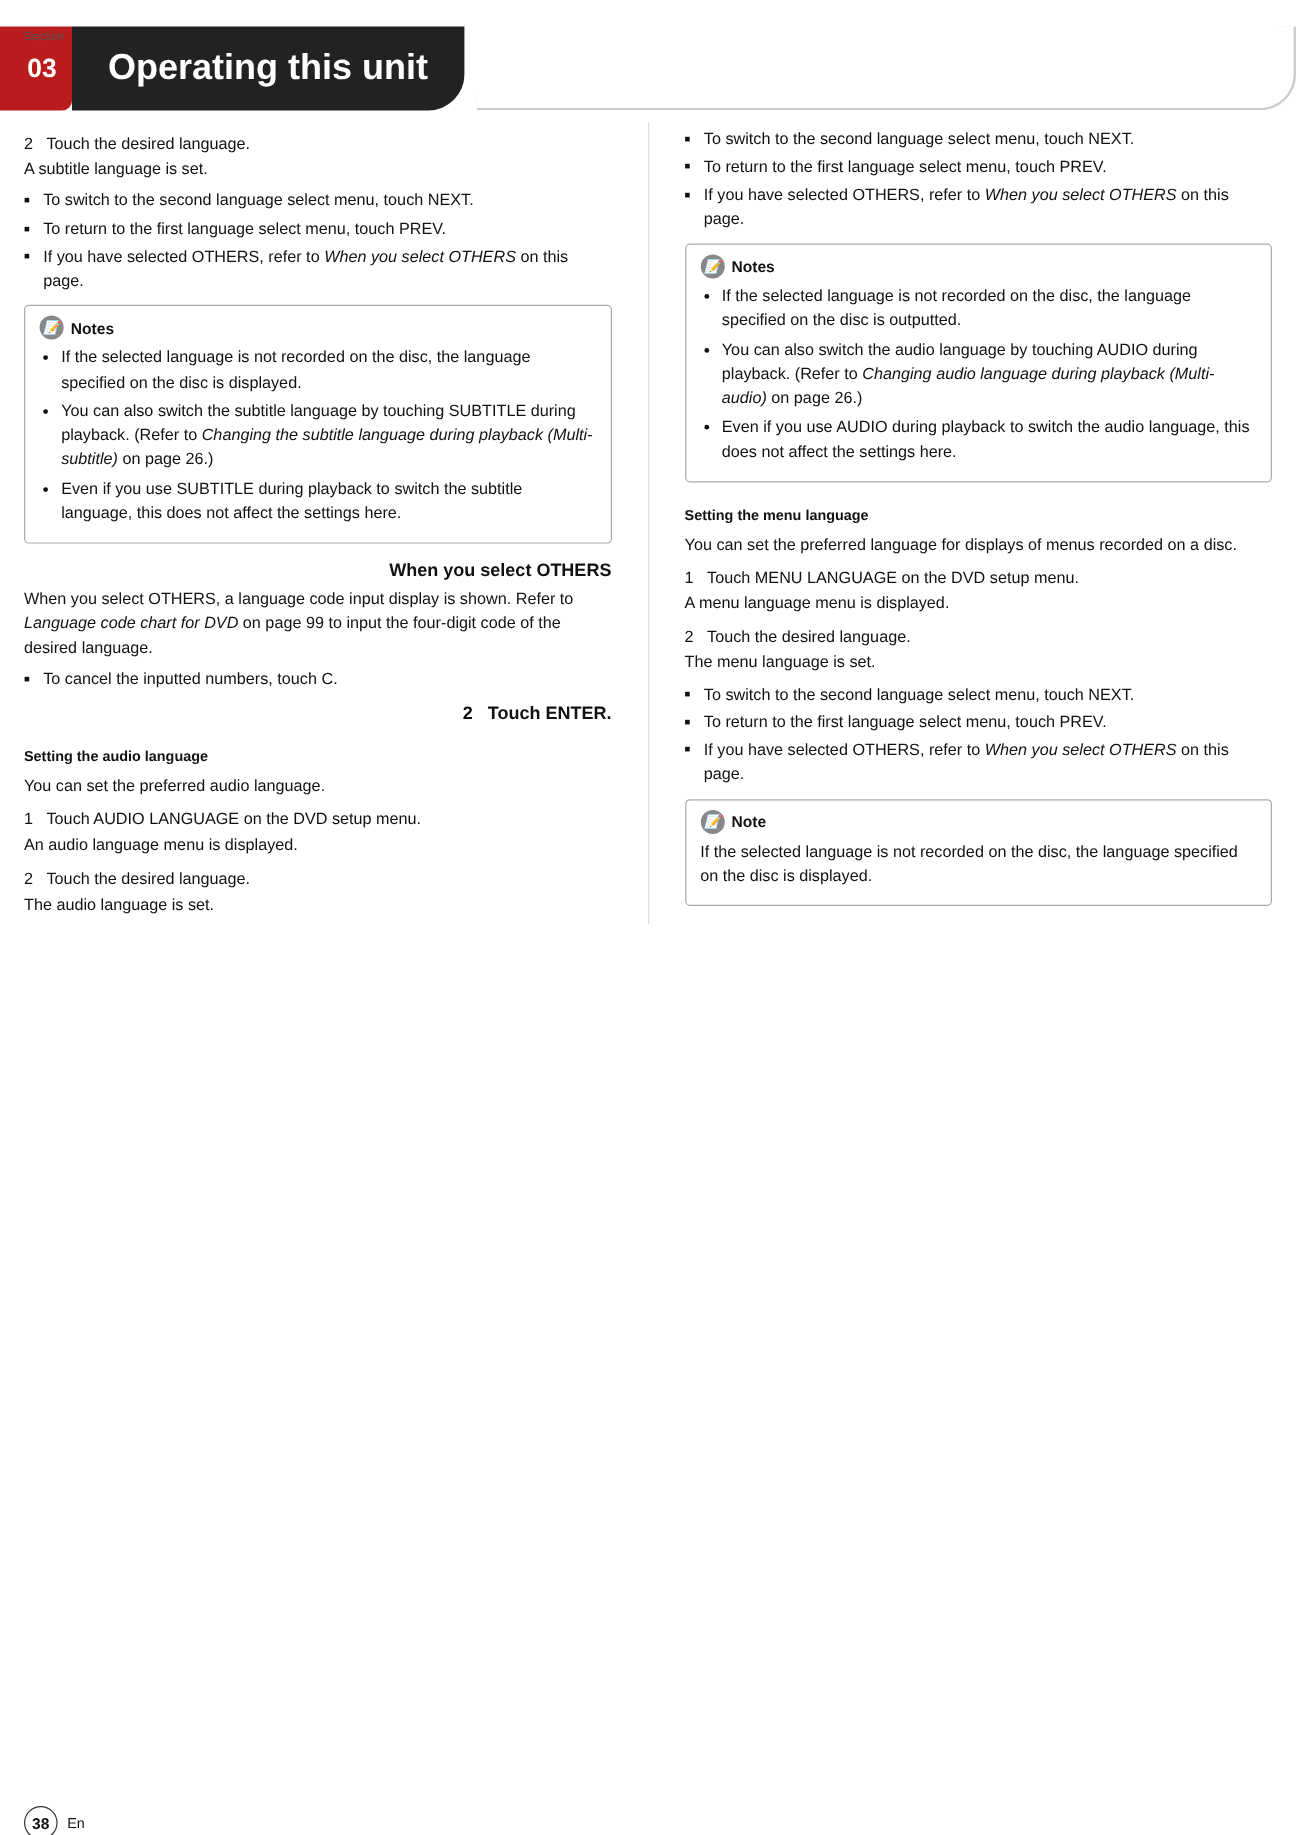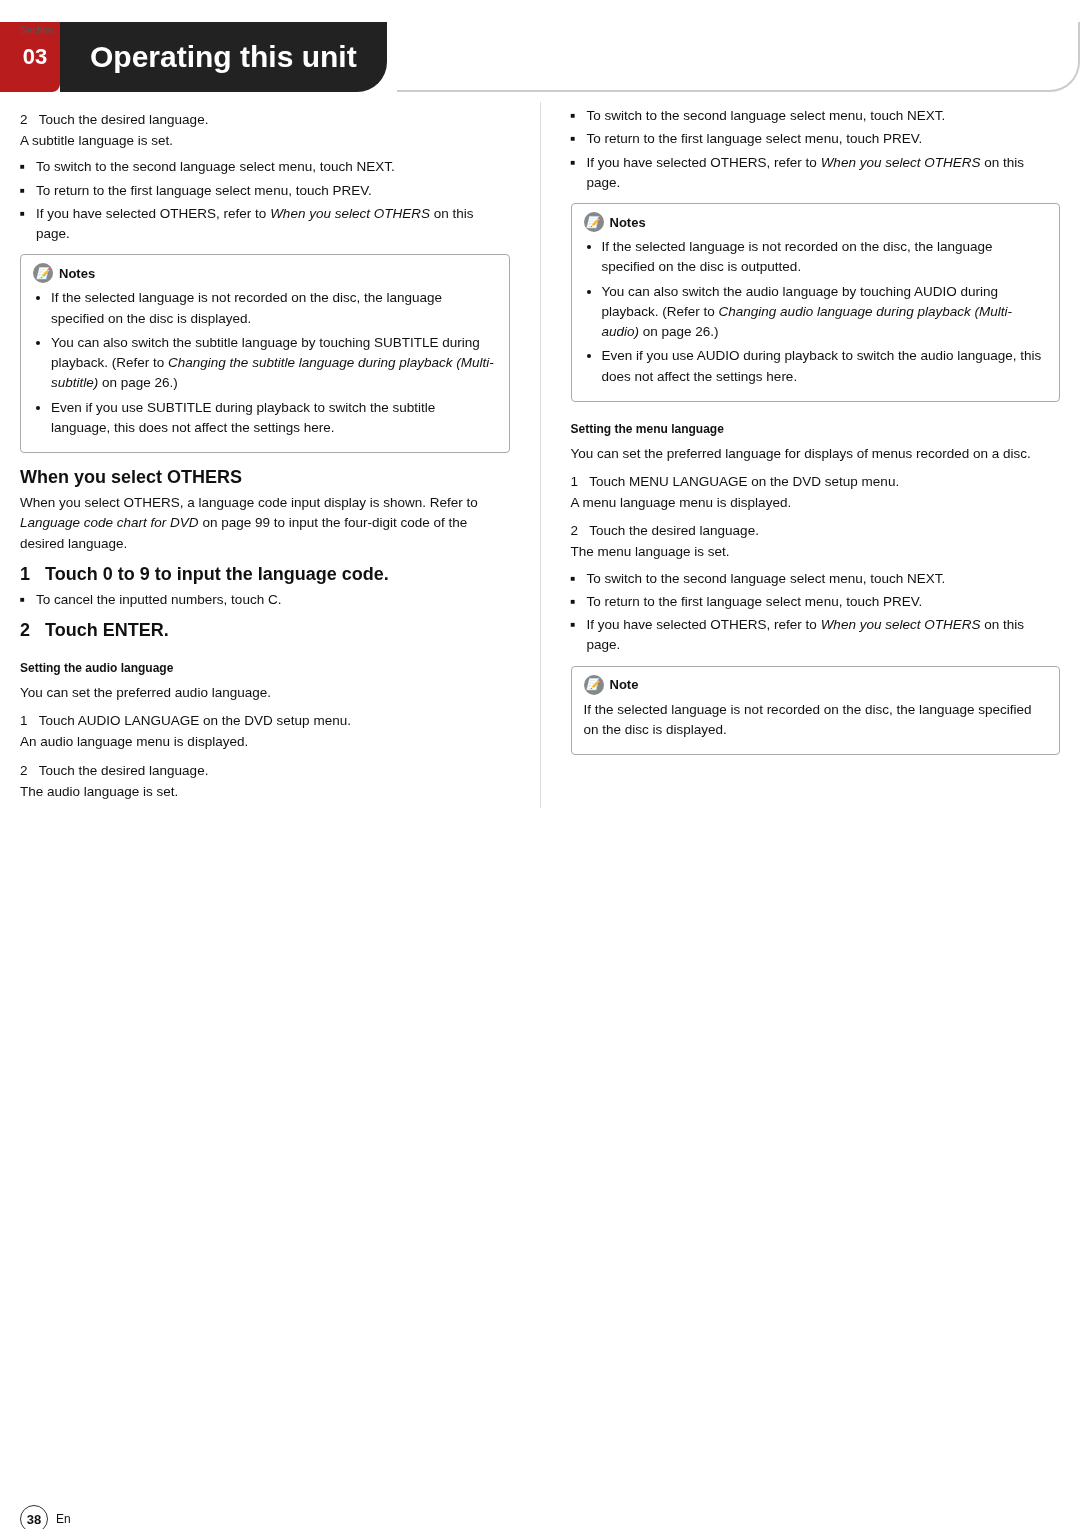--- a/index.html
+++ b/index.html
@@ -142,23 +142,24 @@
       width: 20px;
       height: 20px;
       font-size: 11px;
       font-style: italic;
       font-weight: bold;
     }
     .when-others {
       margin-top: 14px;
     }
     .when-others h3 {
-      font-size: 18px;
+      font-size: 15px;
       font-weight: bold;
       margin-bottom: 5px;
+      text-align: right;
     }
     .footer {
       position: absolute;
       bottom: 18px;
       left: 20px;
       font-size: 12px;
       display: flex;
       align-items: center;
       gap: 8px;
     }
@@ -210,21 +211,20 @@
           <li>If the selected language is not recorded on the disc, the language specified on the disc is displayed.</li>
           <li>You can also switch the subtitle language by touching <b>SUBTITLE</b> during playback. (Refer to <i>Changing the subtitle language during playback (Multi-subtitle)</i> on page 26.)</li>
           <li>Even if you use <b>SUBTITLE</b> during playback to switch the subtitle language, this does not affect the settings here.</li>
         </ul>
       </div>
 
       <div class="when-others">
         <h3>When you select OTHERS</h3>
         <p>When you select <b>OTHERS</b>, a language code input display is shown. Refer to <i>Language code chart for DVD</i> on page 99 to input the four-digit code of the desired language.</p>
 
-        <h3 class="step-heading">1&nbsp;&nbsp;&nbsp;Touch 0 to 9 to input the language code.</h3>
         <ul class="bullet-list">
           <li>To cancel the inputted numbers, touch <b>C</b>.</li>
         </ul>
 
         <h3 class="step-heading">2&nbsp;&nbsp;&nbsp;Touch ENTER.</h3>
       </div>
 
       <h2 class="section-title">Setting the audio language</h2>
       <p>You can set the preferred audio language.</p>
 

